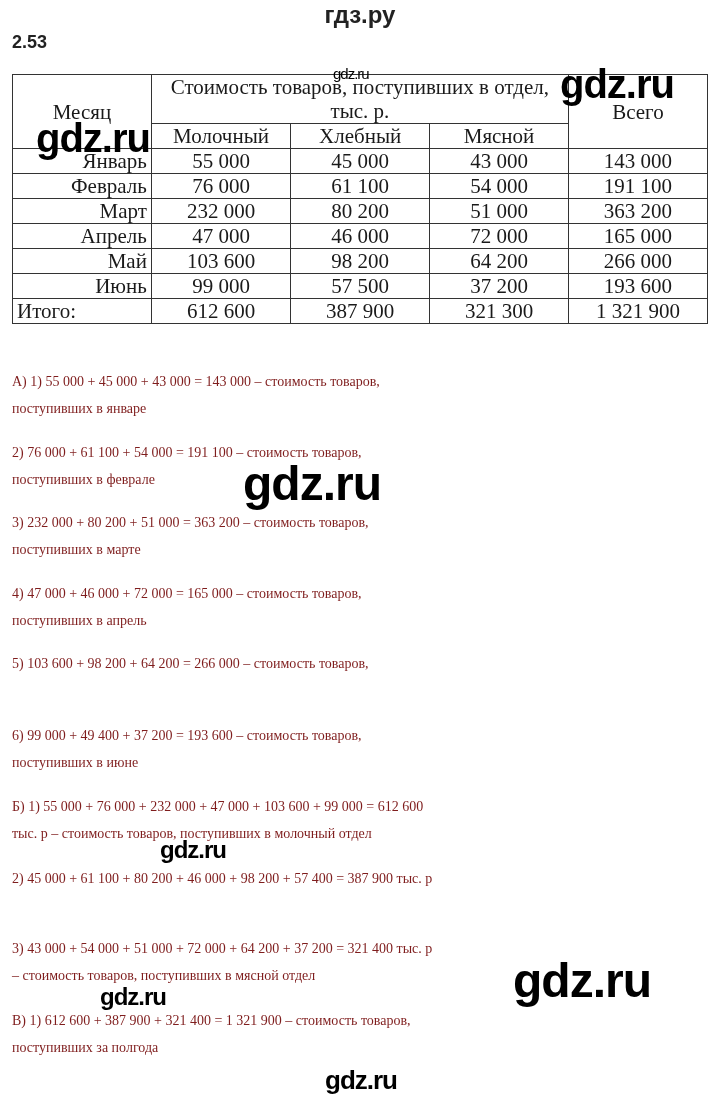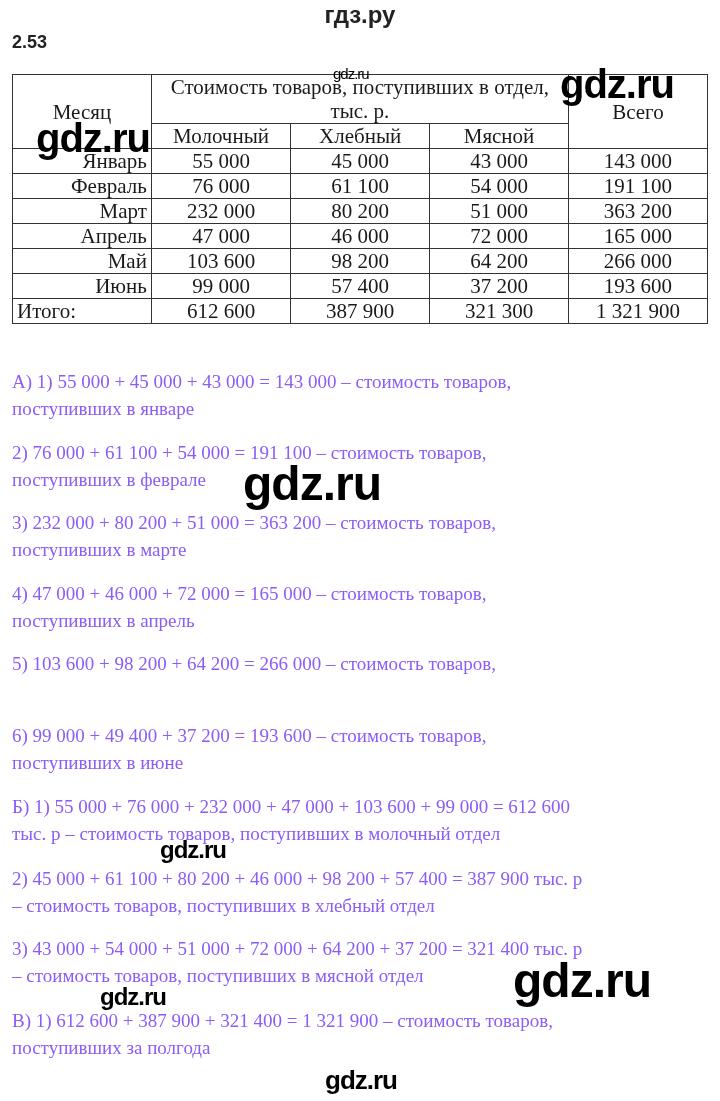--- a/index.html
+++ b/index.html
@@ -29,22 +29,22 @@
       height: 24px; line-height: 22px; text-align: center; white-space: nowrap;
     }
     table.data th.month { width: 131px; vertical-align: middle; }
     table.data th.group { height: 48px; line-height: 24px; }
     table.data th.sub { width: 131px; }
     table.data th.total { width: 131px; }
     table.data td.mname { text-align: right; }
     table.data td.itogo { text-align: left; }
     .solution {
       position: absolute; left: 12px; width: 700px;
-      font-family: "Liberation Serif", serif; font-size: 19px;
-      line-height: 27px; color: #8b5cf6;
+      font-family: "Liberation Serif", serif; font-size: 14px;
+      line-height: 27px; color: #7f1d1d;
     }
     .wm {
       position: absolute; font-family: "Liberation Sans", sans-serif;
       font-weight: bold; color: #000; line-height: 1; letter-spacing: -1px;
     }
     .wm.big { font-size: 48px; }
     .wm.mid { font-size: 28px; }
     .wm.small { font-size: 15px; font-weight: normal; }
   </style>
 </head>
@@ -96,21 +96,21 @@
   <tr>
     <td class="mname">Май</td>
     <td>103 600</td>
     <td>98 200</td>
     <td>64 200</td>
     <td>266 000</td>
   </tr>
   <tr>
     <td class="mname">Июнь</td>
     <td>99 000</td>
-    <td>57 400</td>
+    <td>57 500</td>
     <td>37 200</td>
     <td>193 600</td>
   </tr>
   <tr>
     <td class="itogo">Итого:</td>
     <td>612 600</td>
     <td>387 900</td>
     <td>321 300</td>
     <td>1 321 900</td>
   </tr>
@@ -139,21 +139,20 @@
 <div class="solution" style="top:722px;">
   <div>6) 99 000 + 49 400 + 37 200 = 193 600 – стоимость товаров,</div>
   <div>поступивших в июне</div>
 </div>
 <div class="solution" style="top:793px;">
   <div>Б) 1) 55 000 + 76 000 + 232 000 + 47 000 + 103 600 + 99 000 = 612 600</div>
   <div>тыс. р – стоимость товаров, поступивших в молочный отдел</div>
 </div>
 <div class="solution" style="top:865px;">
   <div>2) 45 000 + 61 100 + 80 200 + 46 000 + 98 200 + 57 400 = 387 900 тыс. р</div>
-  <div>– стоимость товаров, поступивших в хлебный отдел</div>
 </div>
 <div class="solution" style="top:935px;">
   <div>3) 43 000 + 54 000 + 51 000 + 72 000 + 64 200 + 37 200 = 321 400 тыс. р</div>
   <div>– стоимость товаров, поступивших в мясной отдел</div>
 </div>
 <div class="solution" style="top:1007px;">
   <div>В) 1) 612 600 + 387 900 + 321 400 = 1 321 900 – стоимость товаров,</div>
   <div>поступивших за полгода</div>
 </div>
 

